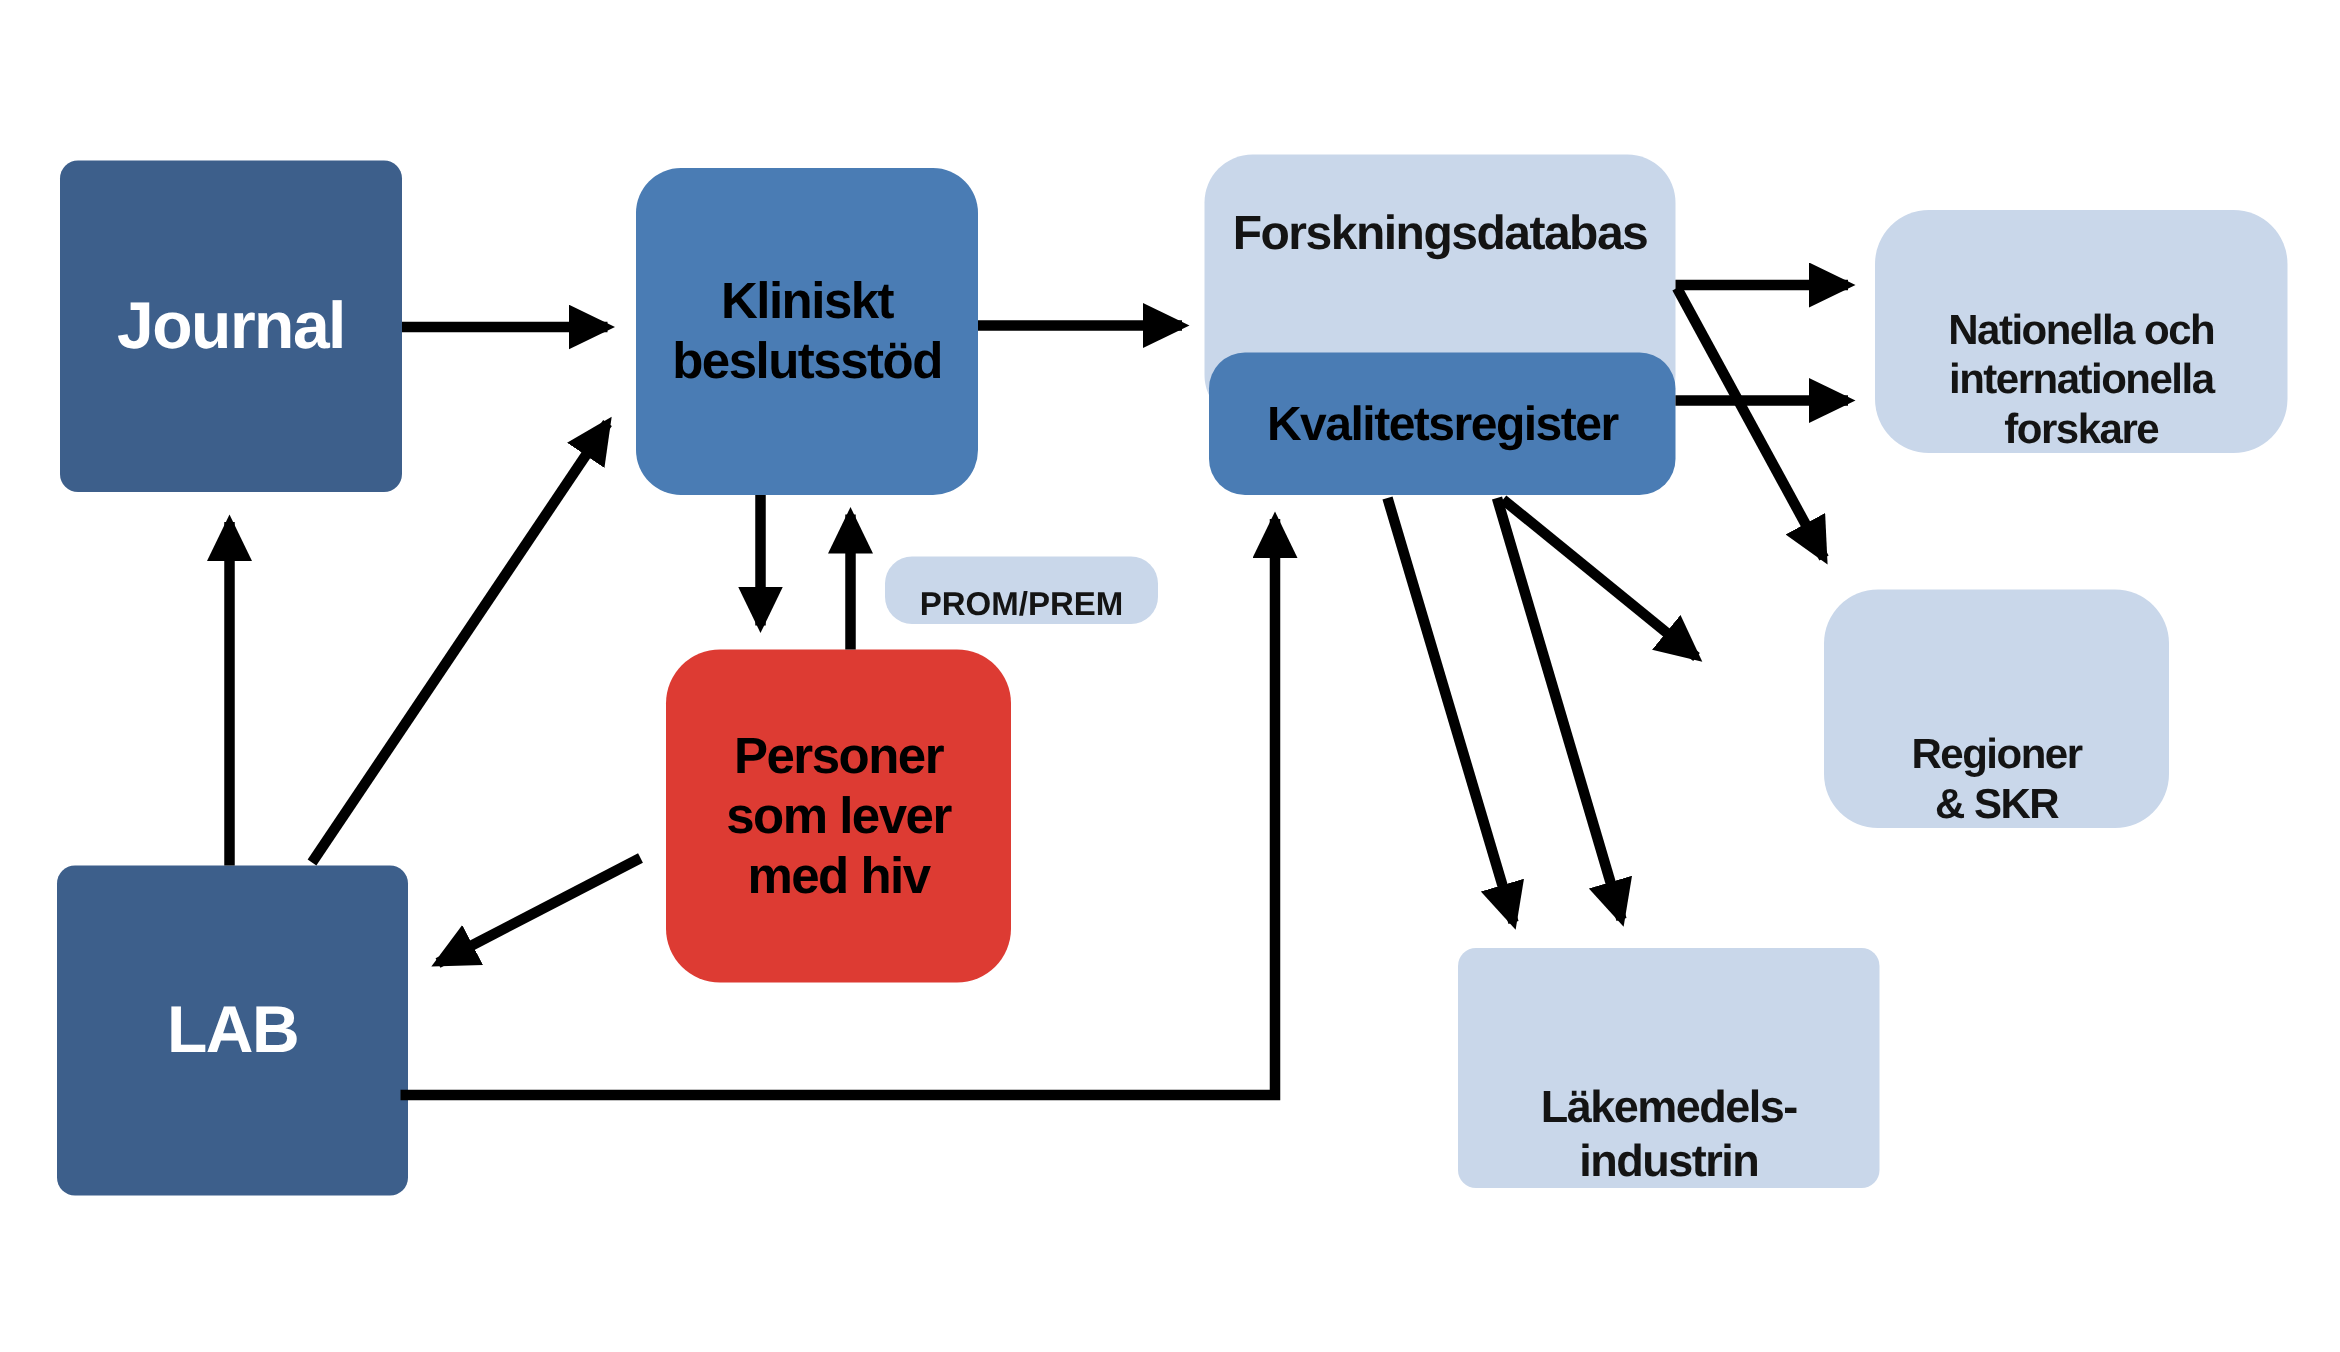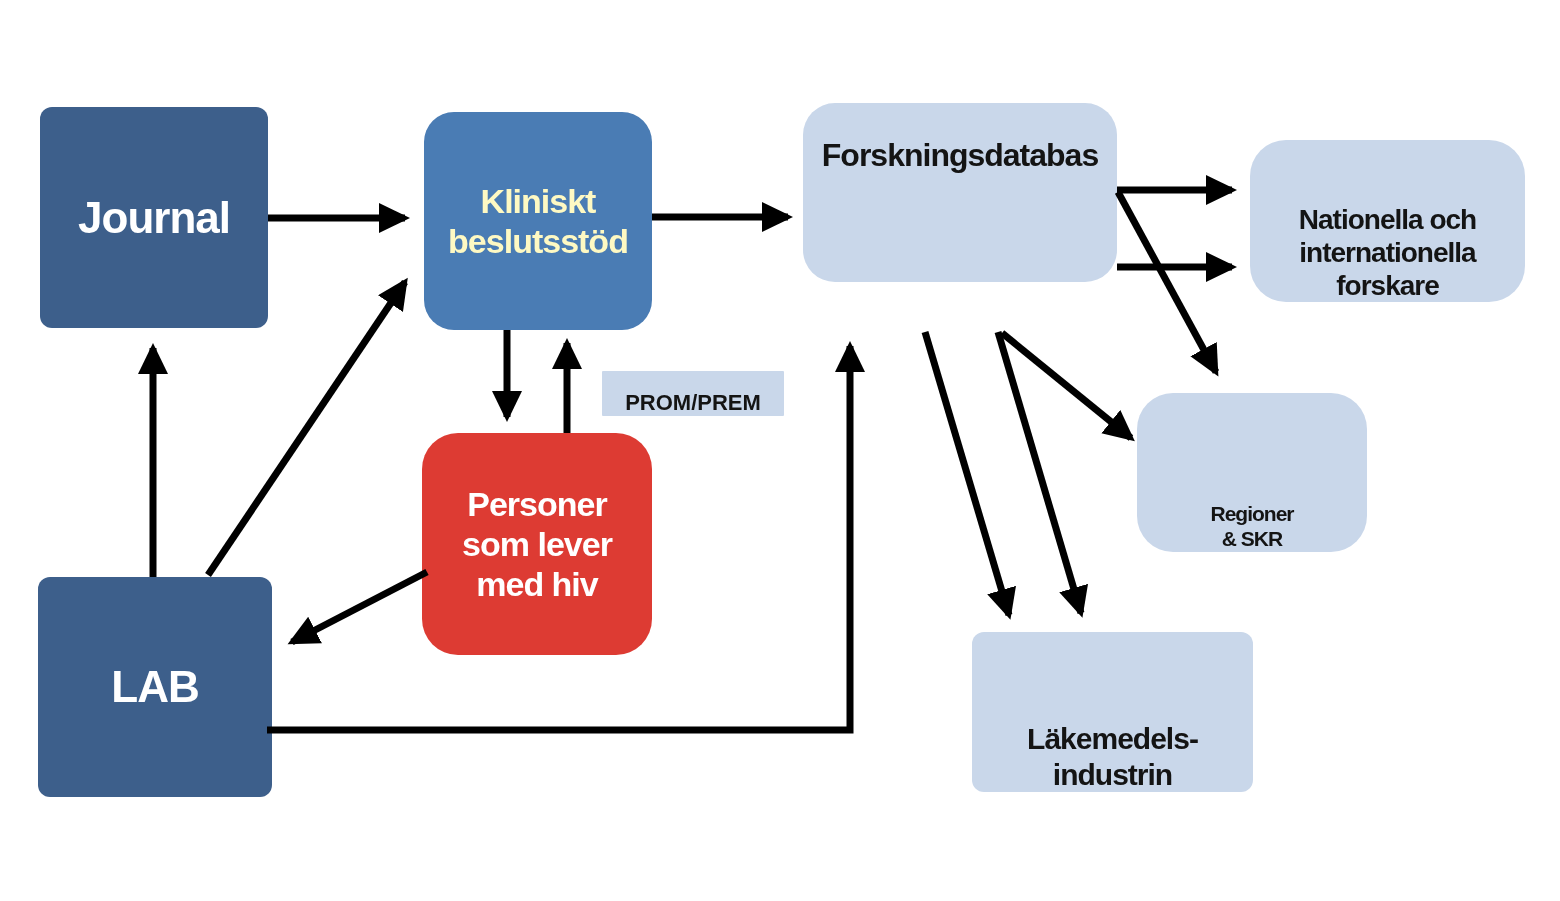--- a/index.html
+++ b/index.html
@@ -16,35 +16,35 @@
     display:flex; align-items:center; justify-content:center;
     text-align:center;
     font-weight:700;
     letter-spacing:-1px;
     line-height:1.18;
     white-space:pre-line;
     box-sizing:border-box;
     z-index:2;
   }
   .dark   { background:var(--dark-blue,#3D5F8B);   color:#ffffff; border-radius:12px; }
-  .medium { background:var(--medium-blue,#4A7CB4); color:#fef9c3; border-radius:30px; }
+  .medium { background:var(--medium-blue,#4A7CB4); color:#000000; border-radius:30px; }
   .light  { background:var(--light-blue,#C9D7EA);  color:#141414; border-radius:32px;align-items:flex-end; }
-  .red    { background:var(--red,#DD3B33);         color:#ffffff; border-radius:36px; }
+  .red    { background:var(--red,#DD3B33);         color:#000000; border-radius:36px;margin-left:22px; }
 
   .n-journal          { left:40px;   top:107px; width:228px; height:221px; font-size:44px; }
   .n-kliniskt         { left:424px;  top:112px; width:228px; height:218px; font-size:34px; }
   .n-forskningsdatabas{ left:803px;  top:103px; width:314px; height:179px; font-size:32px;
                         align-items:flex-start; padding-top:34px; z-index:2; }
   .n-kvalitetsregister{ left:806px;  top:235px; width:311px; height:95px;  font-size:32px;
                         border-radius:24px; z-index:3; }
   .n-nationella       { left:1250px; top:140px; width:275px; height:162px; font-size:28px; border-radius:36px; }
   .n-promprem         { left:590px;  top:371px; width:182px; height:45px;  font-size:22px;
-                        border-radius:1px; letter-spacing:0;margin-left:12px; }
+                        border-radius:18px; letter-spacing:0; }
   .n-personer         { left:422px;  top:433px; width:230px; height:222px; font-size:34px; }
-  .n-regioner         { left:1137px; top:393px; width:230px; height:159px; font-size:21px; border-radius:36px; }
+  .n-regioner         { left:1216px; top:393px; width:230px; height:159px; font-size:28px; border-radius:36px; }
   .n-lab              { left:38px;   top:577px; width:234px; height:220px; font-size:44px; }
   .n-lakemedel        { left:972px;  top:632px; width:281px; height:160px; font-size:30px; border-radius:12px; }
 
   #arrows {
     position:absolute; left:0; top:0; width:1560px; height:901px;
     z-index:5; pointer-events:none;
   }
   #arrows line, #arrows polyline {
     stroke:var(--arrow,#000); stroke-width:7; fill:none;
   }
@@ -60,20 +60,23 @@
 
   <div class="node medium n-kliniskt">
     <span>Kliniskt
 beslutsstöd</span>
   </div>
 
   <div class="node light n-forskningsdatabas">
     <span>Forskningsdatabas</span>
   </div>
 
+  <div class="node medium n-kvalitetsregister">
+    <span>Kvalitetsregister</span>
+  </div>
 
   <div class="node light n-nationella">
     <span>Nationella och
 internationella
 forskare</span>
   </div>
 
   <div class="node light n-promprem">
     <span>PROM/PREM</span>
   </div>

